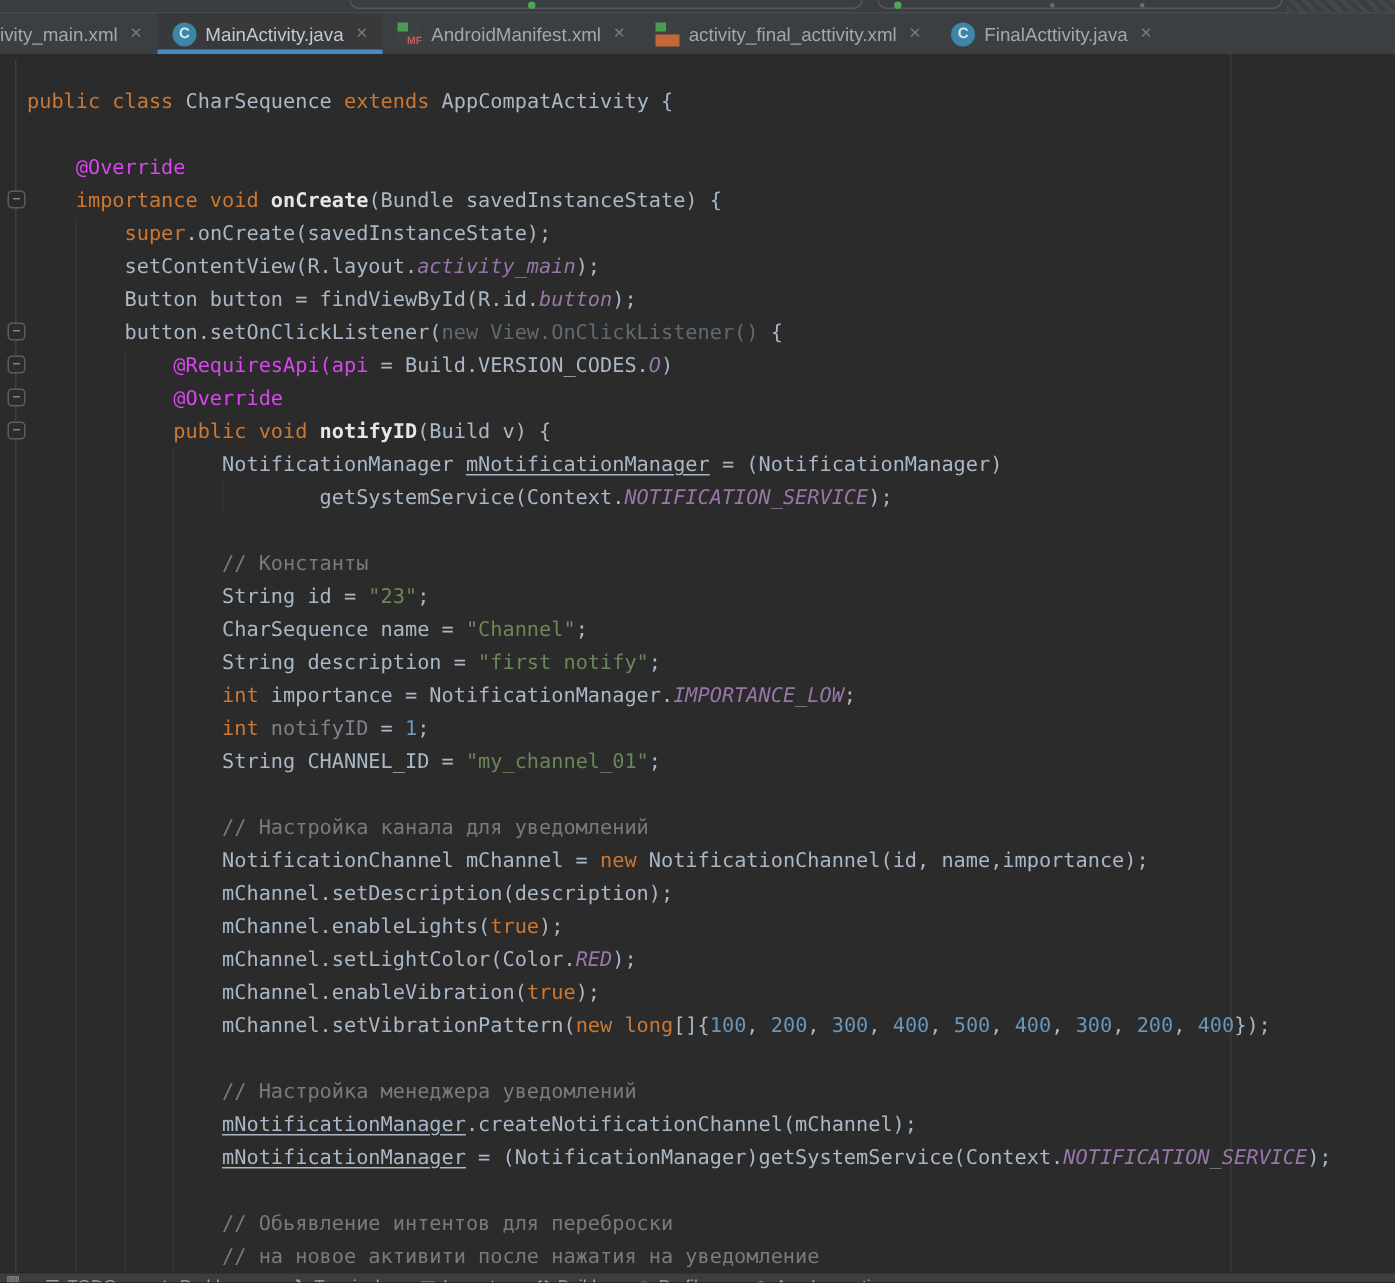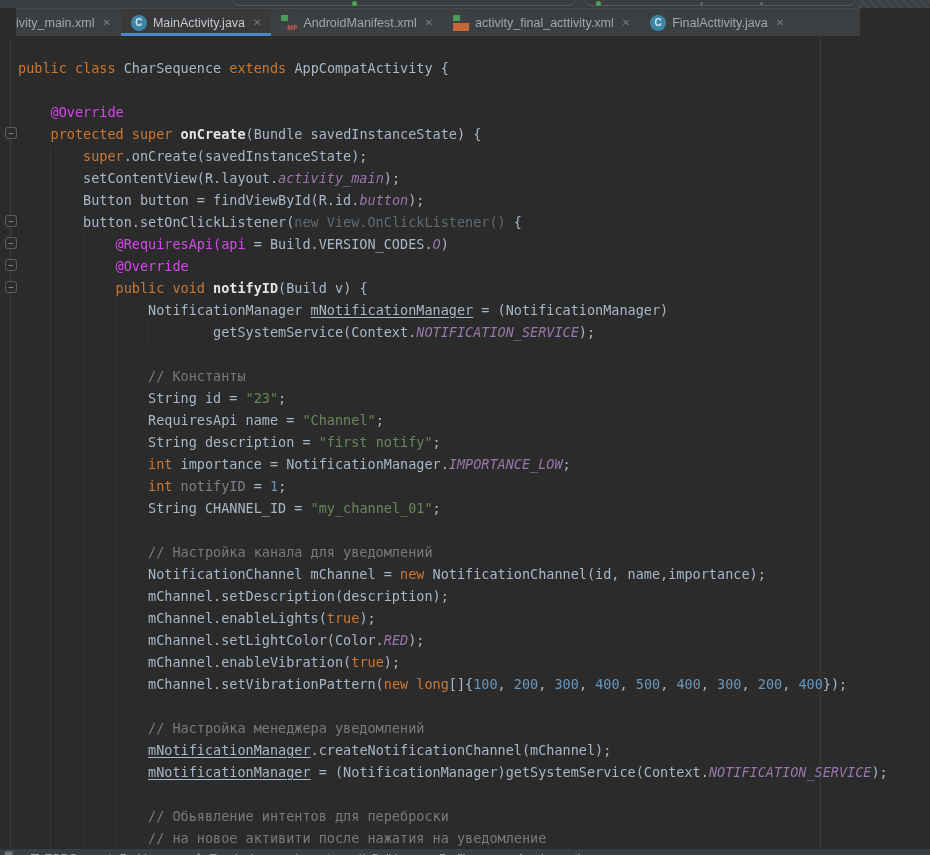--- a/index.html
+++ b/index.html
@@ -9,21 +9,21 @@
     background:#2B2B2B; font-family:"Liberation Sans", sans-serif;
   }
   
   .top-strip { position:absolute; top:0; left:0; width:930px; height:8px; background:#3B3E40; overflow:hidden; }
   .run-widget { position:absolute; top:-12px; height:18px; border:1px solid #55585A; border-radius:6px; background:#3B3E40; }
   .run-dot { position:absolute; top:1px; width:5px; height:5px; border-radius:50%; }
   .gray-dot { position:absolute; top:2px; width:3px; height:3px; border-radius:50%; background:#6A6D6F; }
   .progress-tex { position:absolute; top:0; height:8px; background:repeating-linear-gradient(45deg,#44474A 0 3px,#3B3E40 3px 6px); }
   
   .tabbar {
-    position:absolute; top:8px; left:16px; width:844px; height:28px;
+    position:absolute; top:8px; left:0; width:930px; height:28px;
     background:#3C3F41; border-top:1px solid #474A4C; display:flex; align-items:stretch;
   }
   .tab { display:flex; align-items:center; padding:0 10px; position:relative; cursor:default; }
   .tab.first { padding-left:0; }
   .tab.active { background:#37393B; }
   .tab.active::after { content:""; position:absolute; left:0; right:0; bottom:0; height:3px; background:#4A88C7; }
   .tab-label { font-size:12.5px; color:#A4A7AA; white-space:nowrap; }
   .tab.active .tab-label { color:#C5C8CB; }
   .tab-close { margin-left:8px; font-size:10px; color:#797C7F; line-height:1; }
   .tab-fileicon { width:16px; height:16px; margin-right:6px; position:relative; flex:none; }
@@ -122,34 +122,34 @@
     <div class="vline" style="left:50px; top:109px; height:703px; background:#353535;"></div>
     <div class="vline" style="left:83px; top:197px; height:615px; background:#353535;"></div>
     <div class="vline" style="left:115px; top:263px; height:549px; background:#353535;"></div>
     <div class="vline" style="left:148px; top:285px; height:22px; background:#353535;"></div>
 
     <div class="vline" style="left:820px; top:0; height:812px; background:#3A3A3A;"></div>
     <div id="code-lines">
         <div class="cl" style="top: 21px;"><span class="tk-k">public class </span><span class="tk-d">CharSequence </span><span class="tk-k">extends </span><span class="tk-d">AppCompatActivity {</span></div>
         <div class="cl" style="top: 43px;"></div>
         <div class="cl" style="top: 65px;"><span class="tk-a">    @Override</span></div>
-        <div class="cl" style="top: 87px;"><span class="tk-k">    protected super </span><span class="tk-m">onCreate</span><span class="tk-d">(Bundle savedInstanceState) {</span></div>
+        <div class="cl" style="top: 87px;"><span class="tk-k">    importance void </span><span class="tk-m">onCreate</span><span class="tk-d">(Bundle savedInstanceState) {</span></div>
         <div class="cl" style="top: 109px;"><span class="tk-k">        super</span><span class="tk-d">.onCreate(savedInstanceState);</span></div>
         <div class="cl" style="top: 131px;"><span class="tk-d">        setContentView(R.layout.</span><span class="tk-f">activity_main</span><span class="tk-d">);</span></div>
         <div class="cl" style="top: 153px;"><span class="tk-d">        Button button = findViewById(R.id.</span><span class="tk-f">button</span><span class="tk-d">);</span></div>
         <div class="cl" style="top: 175px;"><span class="tk-d">        button.setOnClickListener(</span><span class="tk-g">new View.OnClickListener() </span><span class="tk-d">{</span></div>
         <div class="cl" style="top: 197px;"><span class="tk-a">            @RequiresApi(api </span><span class="tk-d">= Build.VERSION_CODES.</span><span class="tk-f">O</span><span class="tk-d">)</span></div>
         <div class="cl" style="top: 219px;"><span class="tk-a">            @Override</span></div>
         <div class="cl" style="top: 241px;"><span class="tk-k">            public void </span><span class="tk-m">notifyID</span><span class="tk-d">(Build v) {</span></div>
         <div class="cl" style="top: 263px;"><span class="tk-d">                NotificationManager </span><span class="tk-u">mNotificationManager</span><span class="tk-d"> = (NotificationManager)</span></div>
         <div class="cl" style="top: 285px;"><span class="tk-d">                        getSystemService(Context.</span><span class="tk-f">NOTIFICATION_SERVICE</span><span class="tk-d">);</span></div>
         <div class="cl" style="top: 307px;"></div>
         <div class="cl" style="top: 329px;"><span class="tk-c">                // Константы</span></div>
         <div class="cl" style="top: 351px;"><span class="tk-d">                String id = </span><span class="tk-s">"23"</span><span class="tk-d">;</span></div>
-        <div class="cl" style="top: 373px;"><span class="tk-d">                RequiresApi name = </span><span class="tk-s">"Channel"</span><span class="tk-d">;</span></div>
+        <div class="cl" style="top: 373px;"><span class="tk-d">                CharSequence name = </span><span class="tk-s">"Channel"</span><span class="tk-d">;</span></div>
         <div class="cl" style="top: 395px;"><span class="tk-d">                String description = </span><span class="tk-s">"first notify"</span><span class="tk-d">;</span></div>
         <div class="cl" style="top: 417px;"><span class="tk-k">                int </span><span class="tk-d">importance = NotificationManager.</span><span class="tk-f">IMPORTANCE_LOW</span><span class="tk-d">;</span></div>
         <div class="cl" style="top: 439px;"><span class="tk-k">                int </span><span class="tk-x">notifyID</span><span class="tk-d"> = </span><span class="tk-n">1</span><span class="tk-d">;</span></div>
         <div class="cl" style="top: 461px;"><span class="tk-d">                String CHANNEL_ID = </span><span class="tk-s">"my_channel_01"</span><span class="tk-d">;</span></div>
         <div class="cl" style="top: 483px;"></div>
         <div class="cl" style="top: 505px;"><span class="tk-c">                // Настройка канала для уведомлений</span></div>
         <div class="cl" style="top: 527px;"><span class="tk-d">                NotificationChannel mChannel = </span><span class="tk-k">new </span><span class="tk-d">NotificationChannel(id, name,importance);</span></div>
         <div class="cl" style="top: 549px;"><span class="tk-d">                mChannel.setDescription(description);</span></div>
         <div class="cl" style="top: 571px;"><span class="tk-d">                mChannel.enableLights(</span><span class="tk-k">true</span><span class="tk-d">);</span></div>
         <div class="cl" style="top: 593px;"><span class="tk-d">                mChannel.setLightColor(Color.</span><span class="tk-f">RED</span><span class="tk-d">);</span></div>

